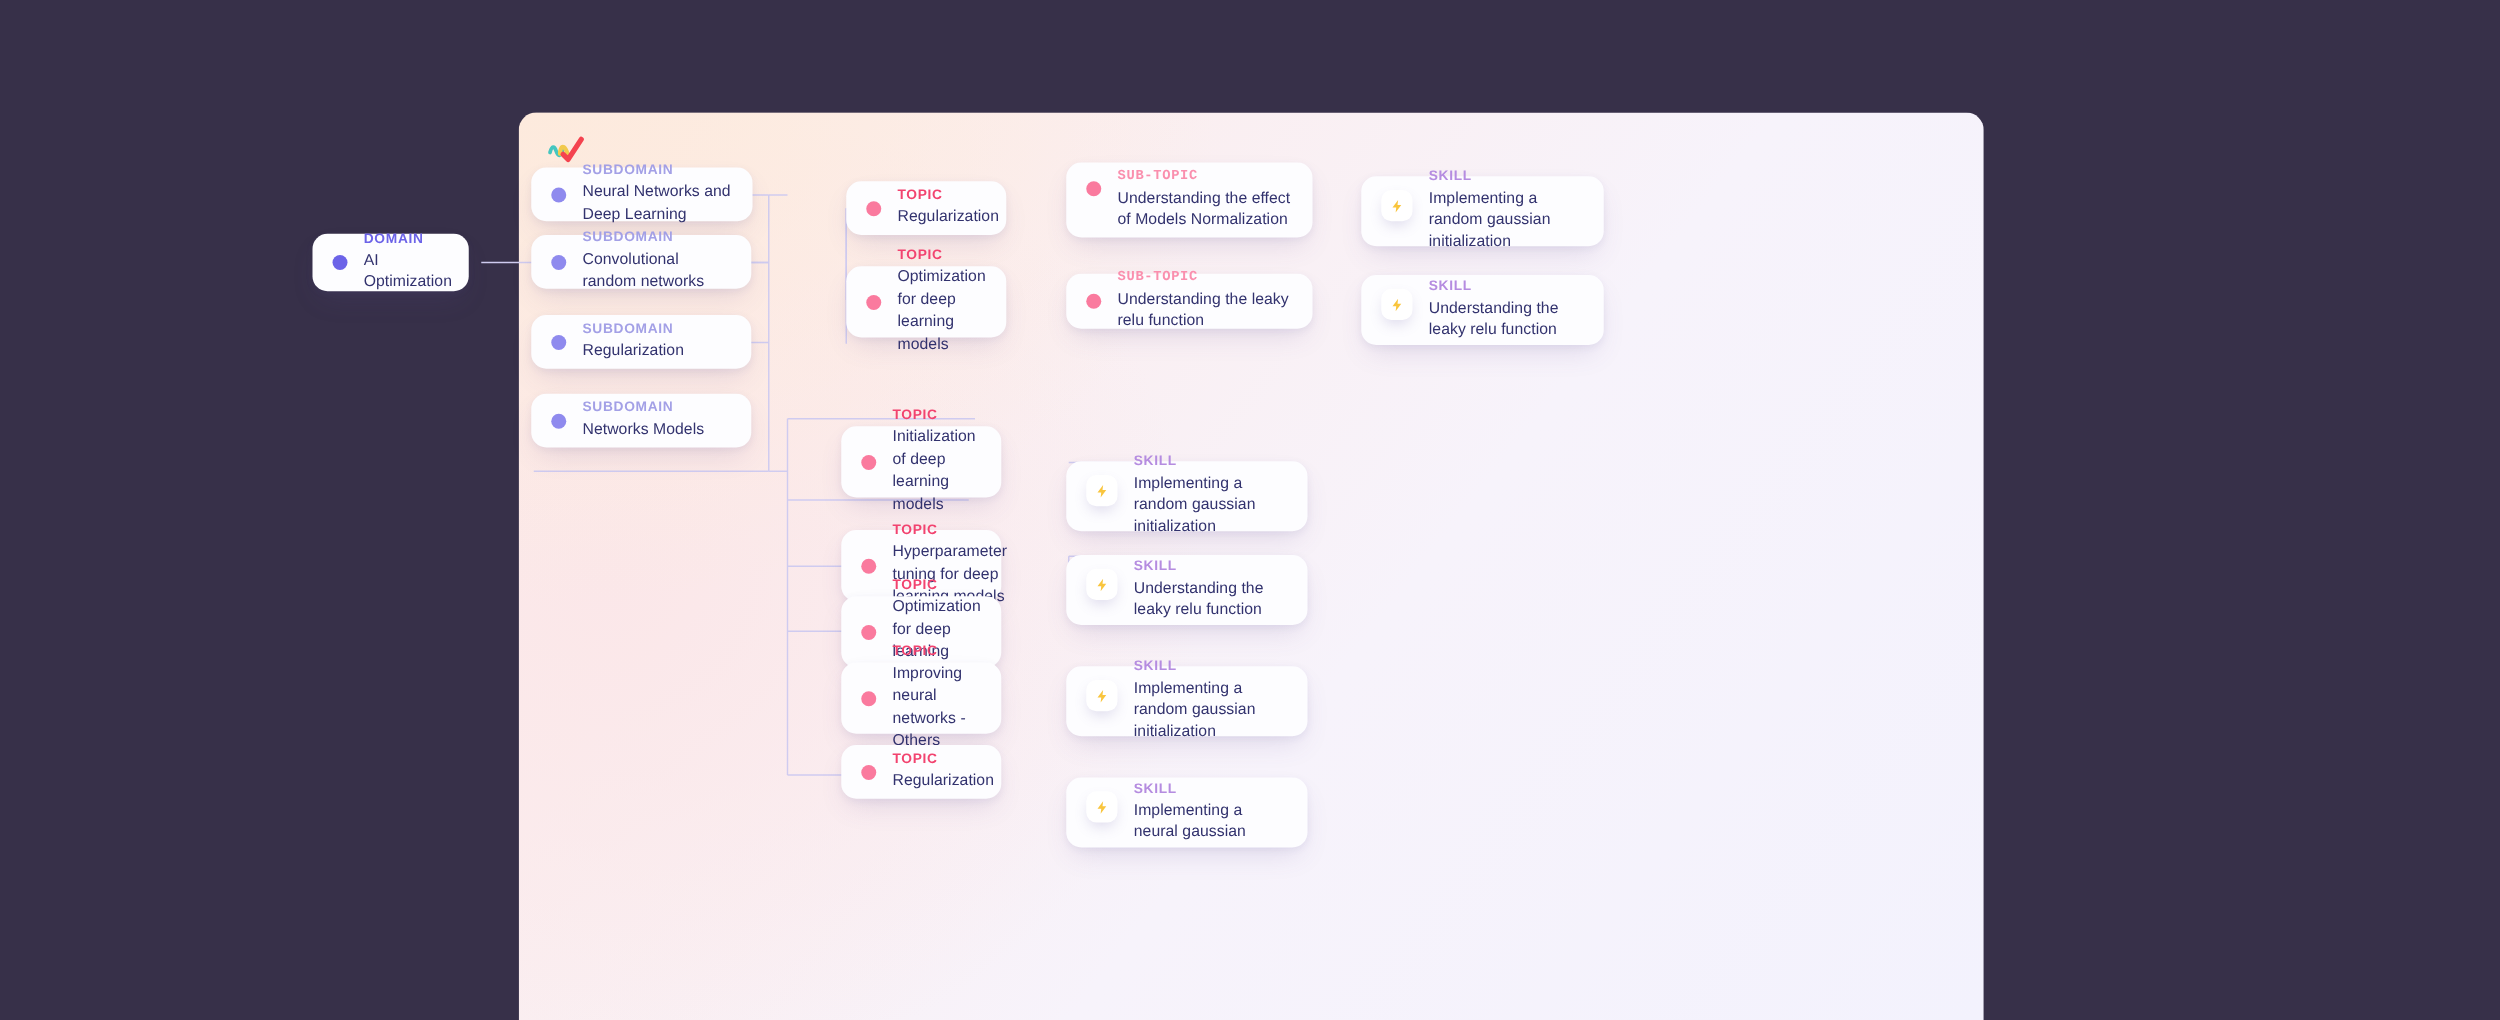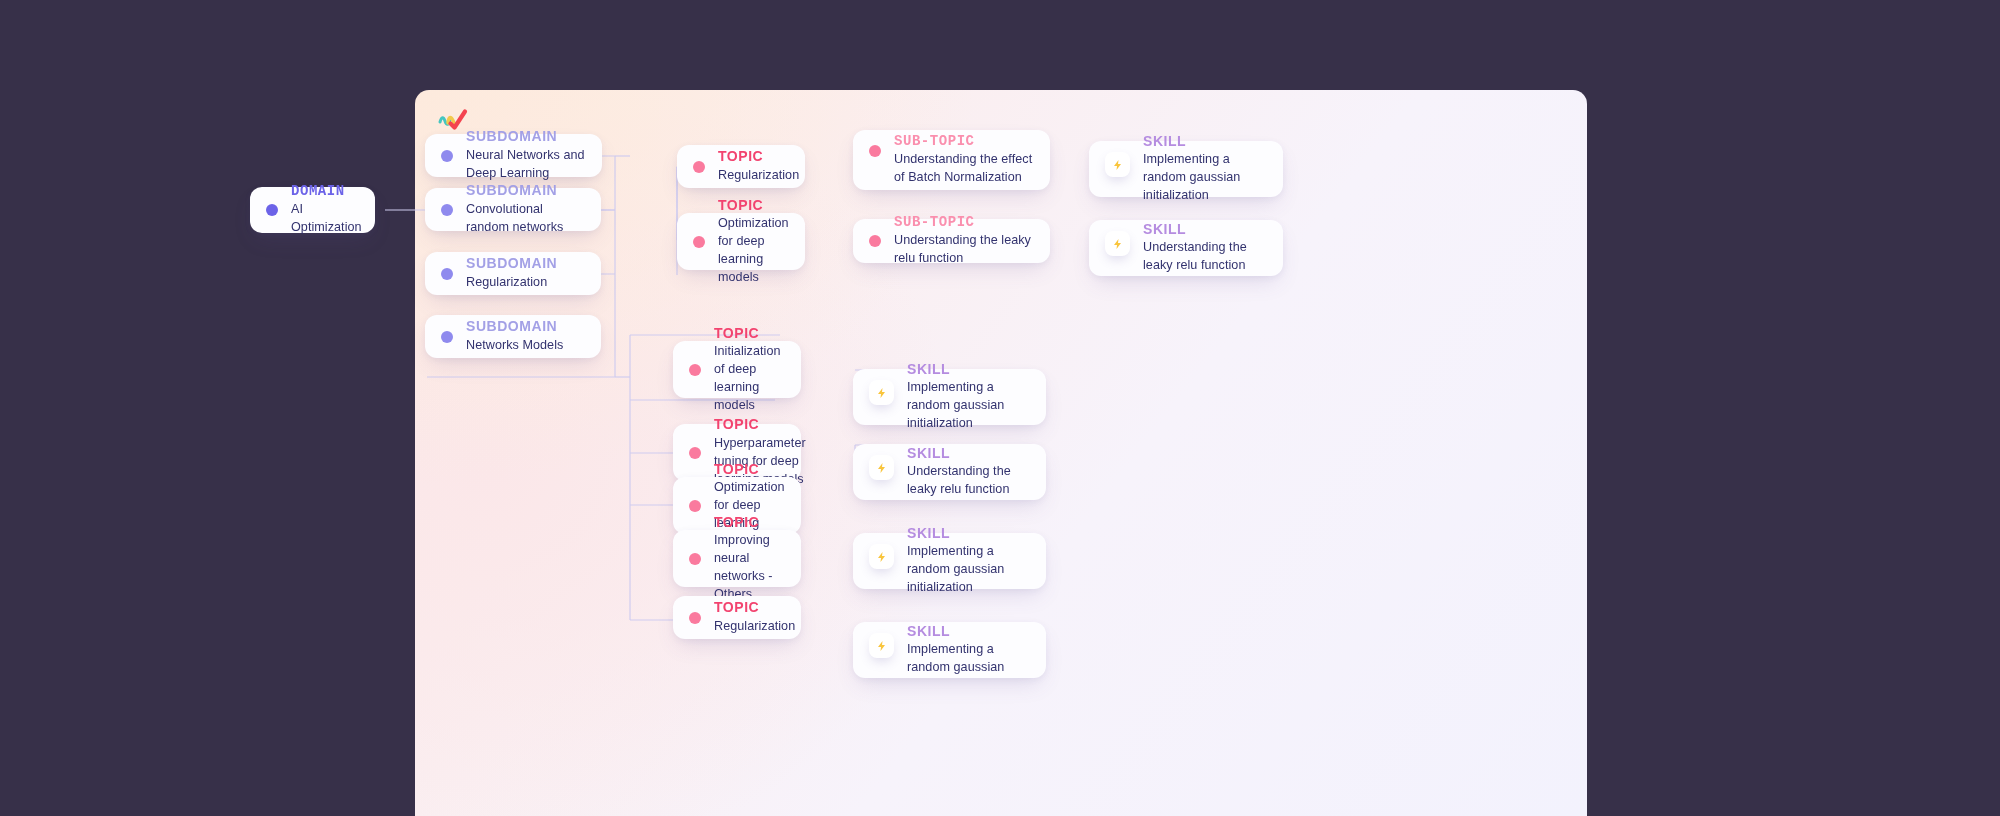--- a/index.html
+++ b/index.html
@@ -42,21 +42,21 @@
     position:absolute;
     display:flex; align-items:center;
     background:#fdfdff;
     border-radius:12px;
     box-shadow:0 10px 22px -6px rgba(92,80,150,.17),
                0 2px 6px rgba(92,80,150,.07);
     padding:11px 16px;
   }
   .node .body { display:flex; flex-direction:column; justify-content:center; }
   .kicker {
-    font-size:14px; font-weight:700; letter-spacing:.55px;
+    font-size:11px; font-weight:700; letter-spacing:.55px;
     text-transform:uppercase; line-height:1.25;
   }
   .title {
     font-size:12.6px; font-weight:400; color:#32326e;
     line-height:1.42; letter-spacing:.05px; margin-top:1px;
   }
 
   
   .dot { width:12px; height:12px; border-radius:50%; flex:0 0 12px; margin-right:13px; }
 
@@ -64,21 +64,21 @@
   .bolt {
     width:25px; height:25px; flex:0 0 25px; margin-right:13px;
     border-radius:8px; background:#fff;
     box-shadow:0 5px 11px -2px rgba(110,95,170,.22);
     display:flex; align-items:center; justify-content:center;
   }
   .bolt svg { width:12px; height:12px; display:block; }
 
   
   .lv-domain    .dot    { background:#6c63e8; }
-  .lv-domain    .kicker { color:#6c63e8;font-family:Liberation Mono, monospace; }
+  .lv-domain    .kicker { color:#6c63e8; }
   .lv-subdomain .dot    { background:#8f8aee; }
   .lv-subdomain .kicker { color:#a3a0e6; }
   .lv-topic     .dot    { background:#fa7a9e; }
   .lv-topic     .kicker { color:#f2436f; }
   .lv-subtopic  .dot    { background:#fa7a9e; }
   .lv-subtopic  .kicker { color:#fa8fae;font-family:Liberation Mono, monospace; }
   .lv-skill     .kicker { color:#b58ce0; }
 </style>
 </head>
 <body>
@@ -184,21 +184,21 @@
       <span class="body">
         <span class="kicker">TOPIC</span>
         <span class="title">Optimization for deep learning models</span>
       </span>
     </div>
 
     <div class="node lv-subtopic" style="left:438px; top:40px; width:197px; height:60px;">
       <span class="dot" style="align-self:flex-start;margin-top:4px;"></span>
       <span class="body">
         <span class="kicker">SUB-TOPIC</span>
-        <span class="title">Understanding the effect of Batch Normalization</span>
+        <span class="title">Understanding the effect of Models Normalization</span>
       </span>
     </div>
 
     <div class="node lv-subtopic" style="left:438px; top:129px; width:197px; height:44px;">
       <span class="dot"></span>
       <span class="body">
         <span class="kicker">SUB-TOPIC</span>
         <span class="title">Understanding the leaky relu function</span>
       </span>
     </div>
@@ -304,18 +304,18 @@
     </div>
 
     <div class="node lv-skill" style="left:438px; top:532px; width:193px; height:56px;">
       <span class="bolt" style="align-self:flex-start;">
         <svg viewBox="0 0 24 24">
             <path d="M13 2 L4 14 h6 l-1 8 9-12 h-6 z" fill="#f9c53d"></path>
           </svg>
       </span>
       <span class="body">
         <span class="kicker">SKILL</span>
-        <span class="title">Implementing a random gaussian</span>
+        <span class="title">Implementing a neural gaussian</span>
       </span>
     </div>
 
   </div>
 </div>
 
 </body></html>

